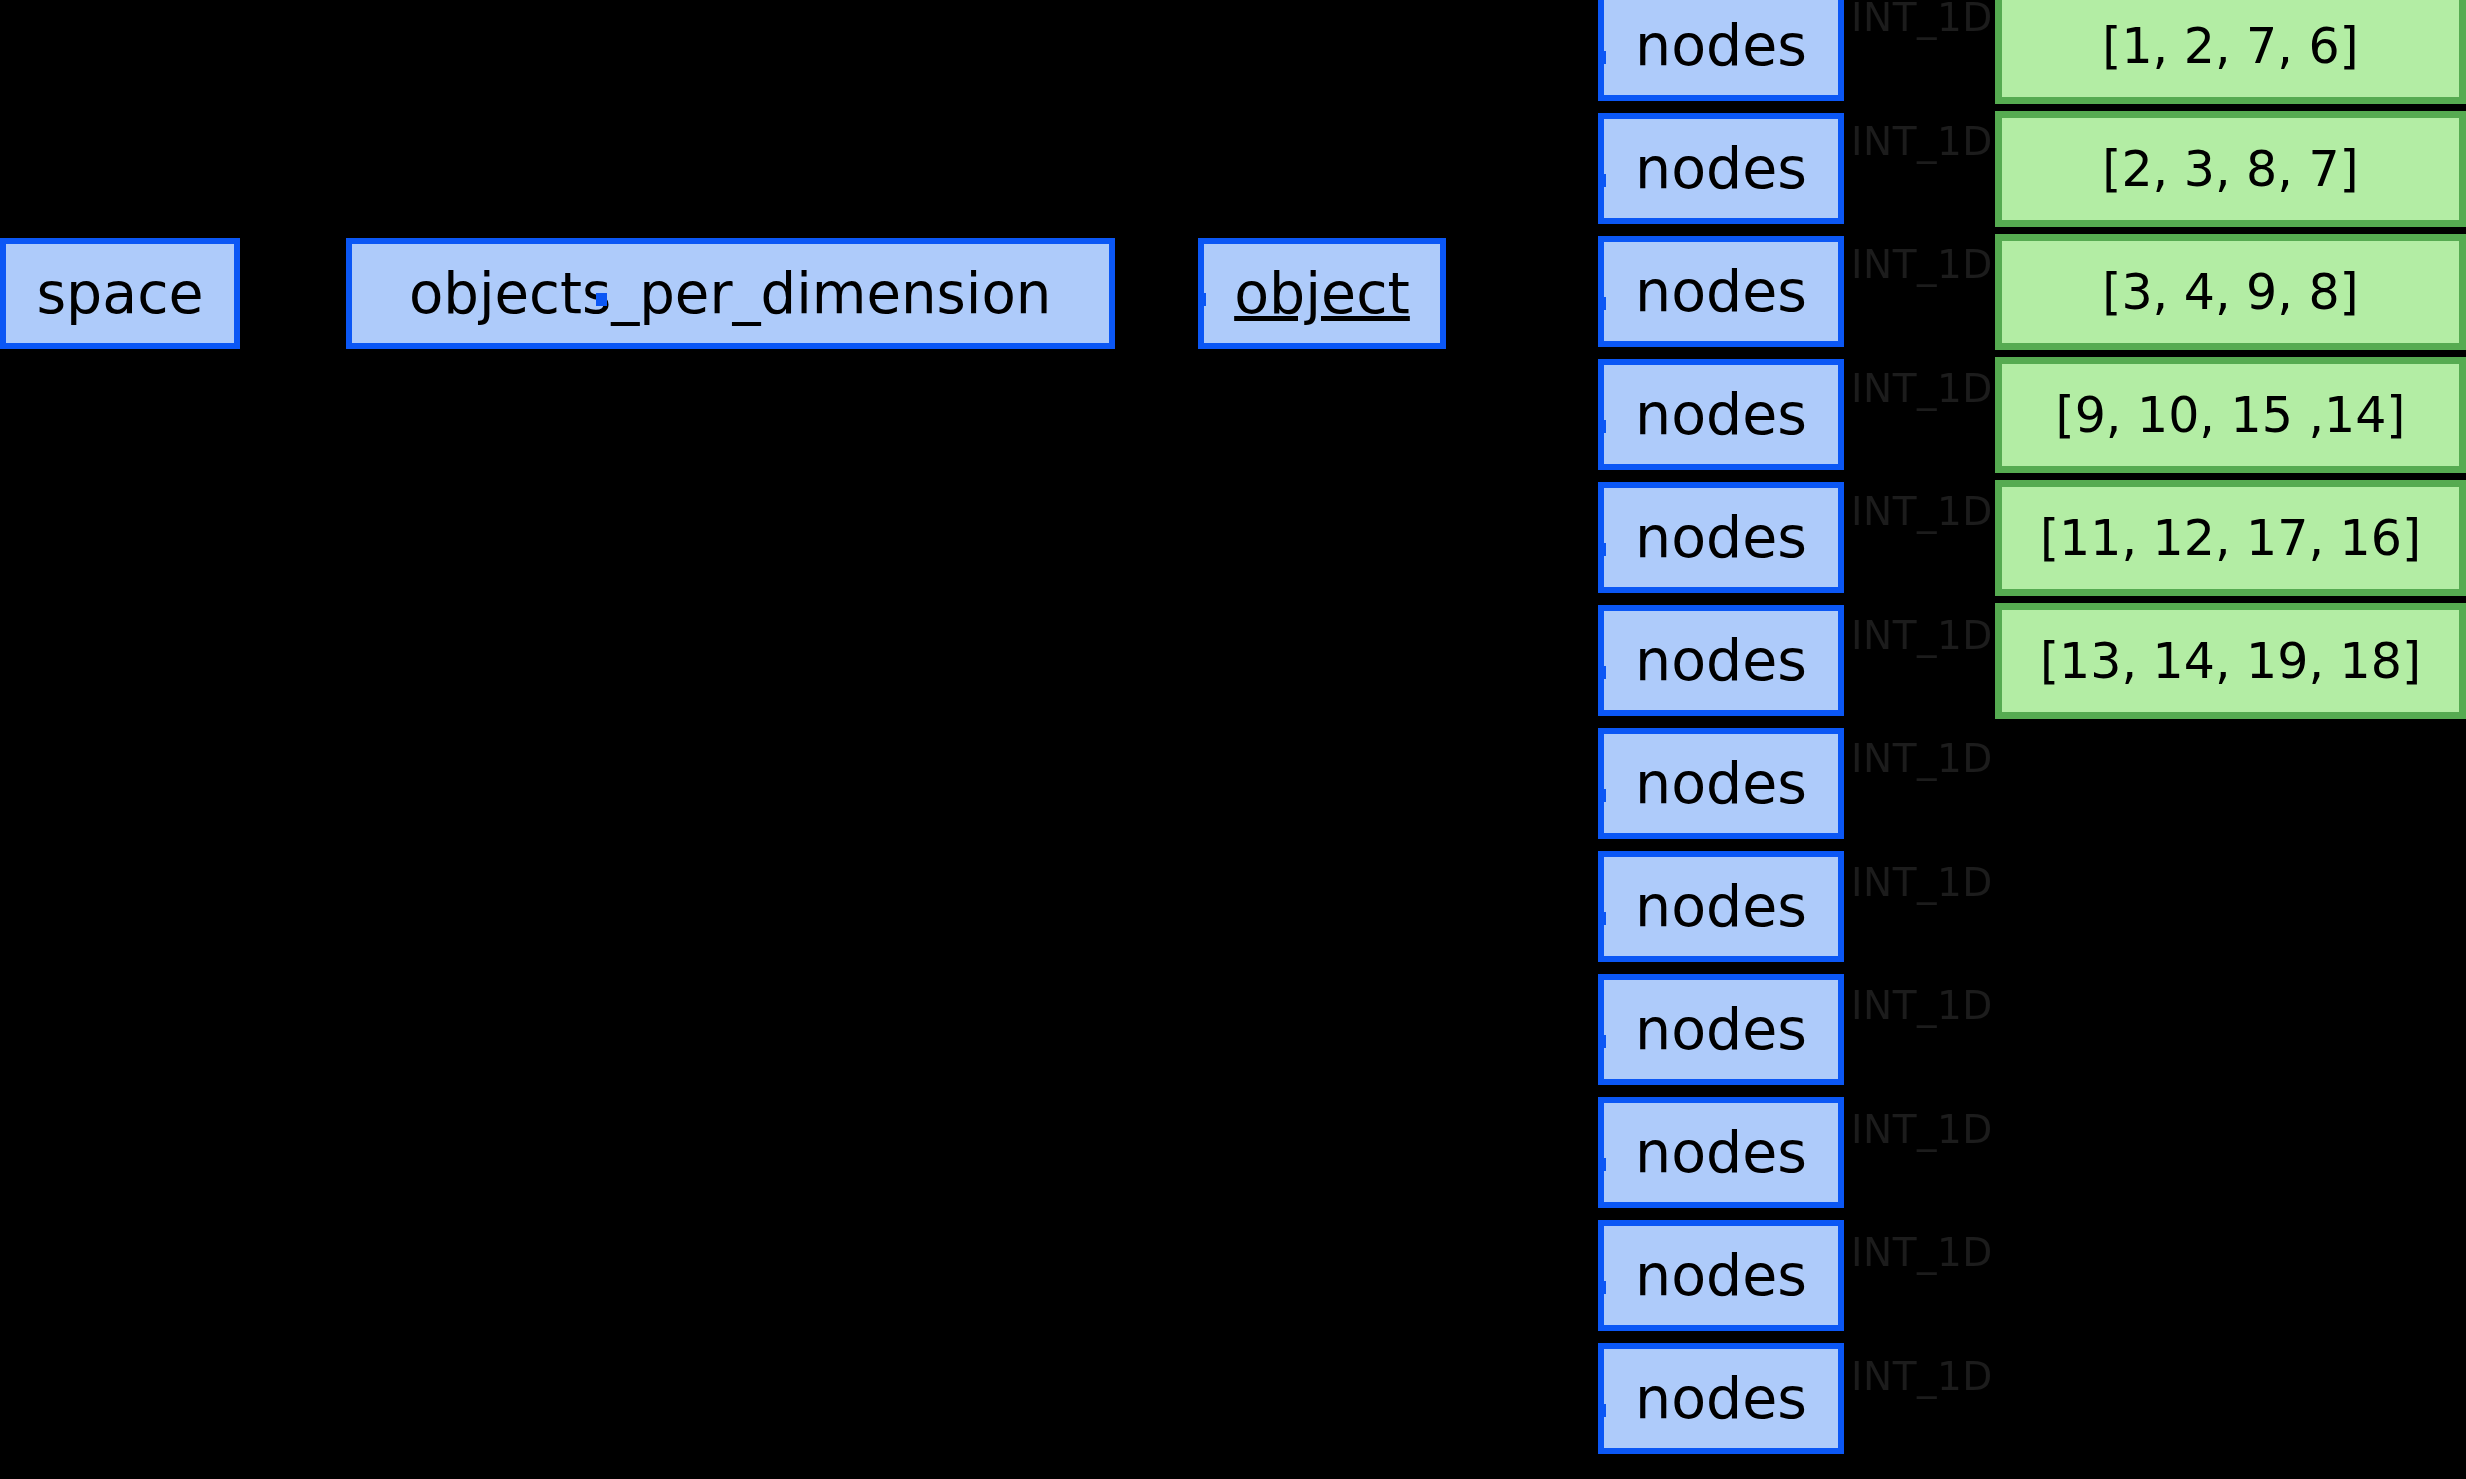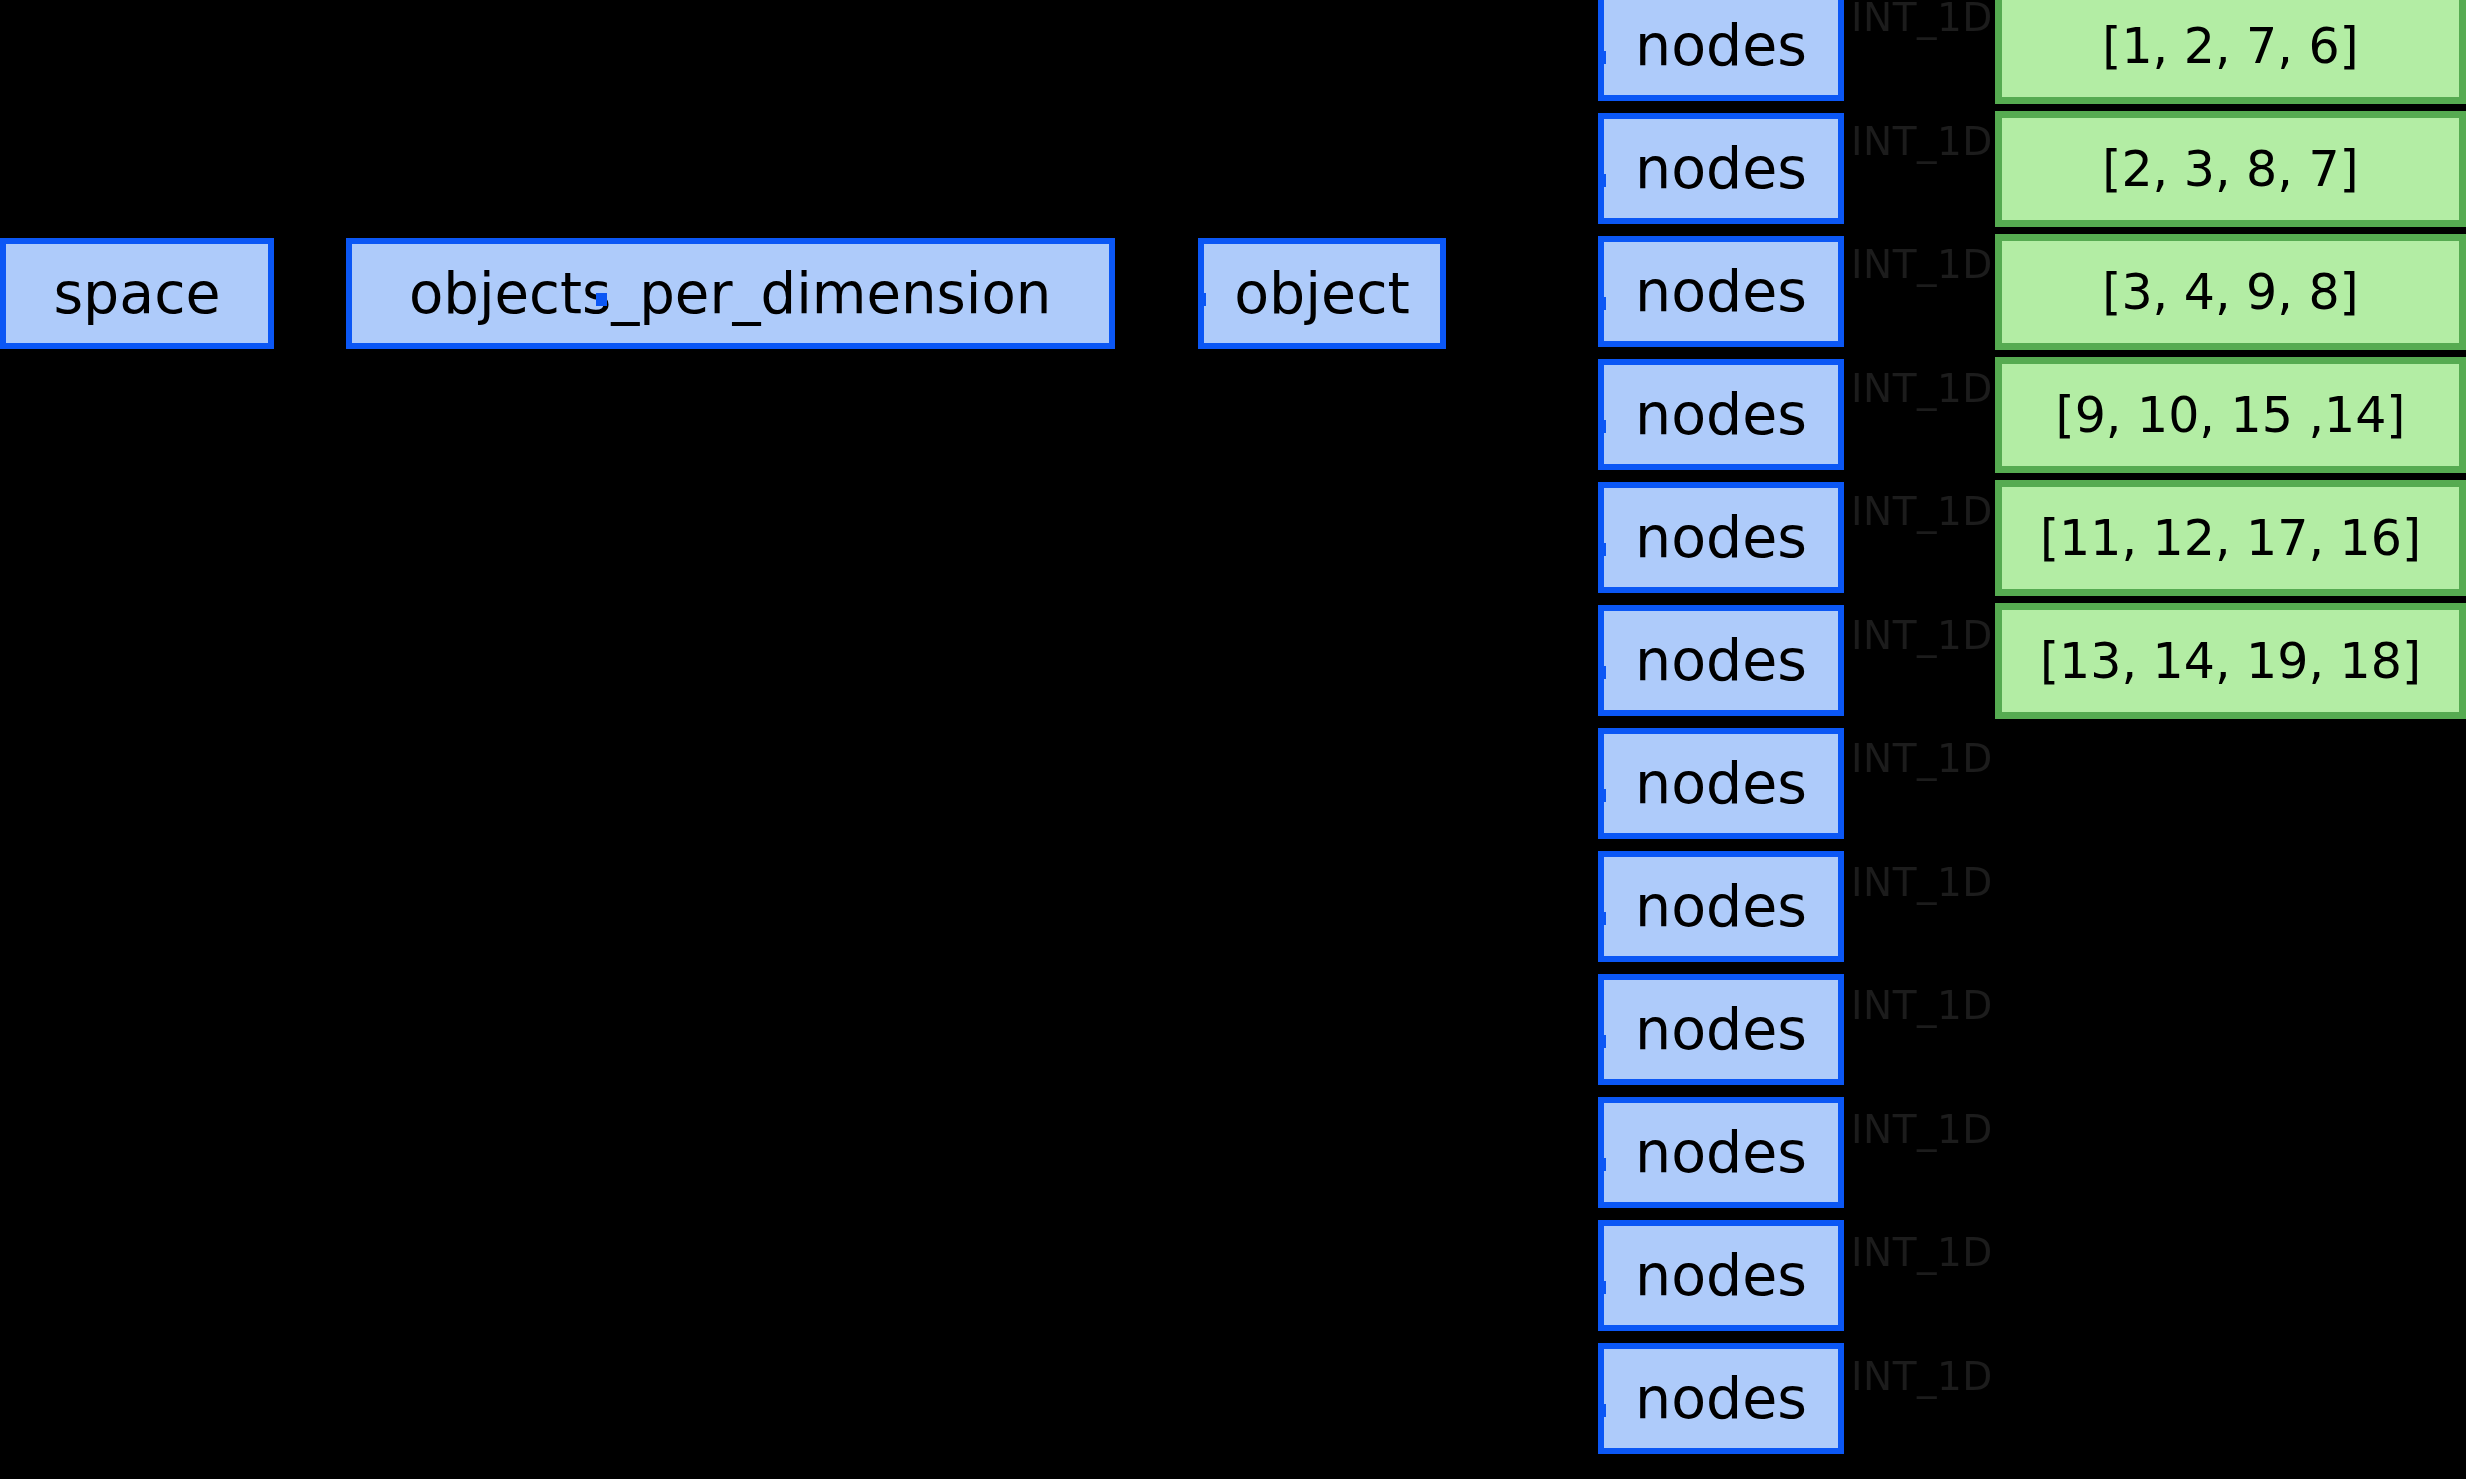--- a/index.html
+++ b/index.html
@@ -29,24 +29,24 @@
     overflow: hidden;
     white-space: nowrap;
   }
   .bluebox .lbl {
     font-size: 57px;
     line-height: 1;
     display: block;
   }
 
   
-  #box-space      { left: 0px;    top: 238px; width: 274px; height: 111px; }
+  #box-space      { left: 0px;    top: 238px; width: 240px; height: 111px; }
   #box-opd        { left: 346px;  top: 238px; width: 769px; height: 111px; }
   #box-opd .lbl   { transform: scaleX(0.985); }
-  #box-object     { left: 1198px; top: 238px; width: 248px; height: 111px; }
+  #box-object     { left: 1198px; top: 238px; width: 248px; height: 111px; text-decoration: underline; }
 
   
   .nodes-col {
     position: absolute;
     left: 1598px;
     top: -15.7px;
     width: 246px;
   }
   .node-cell {
     position: relative;

